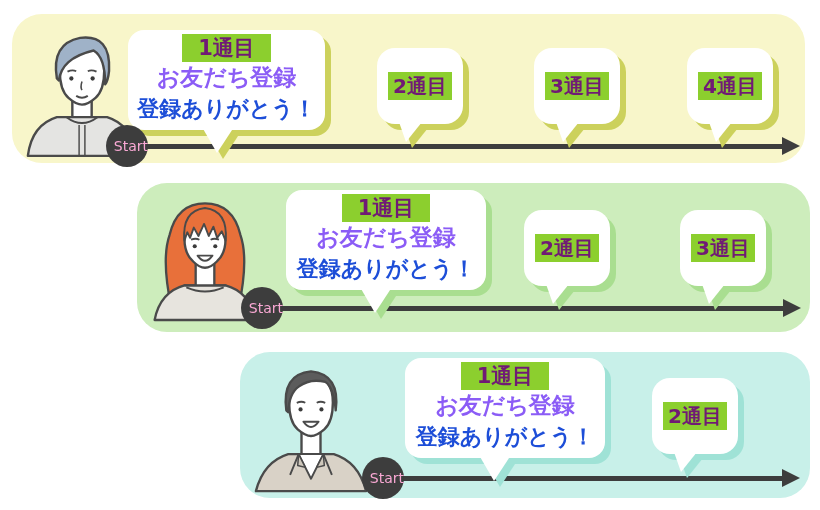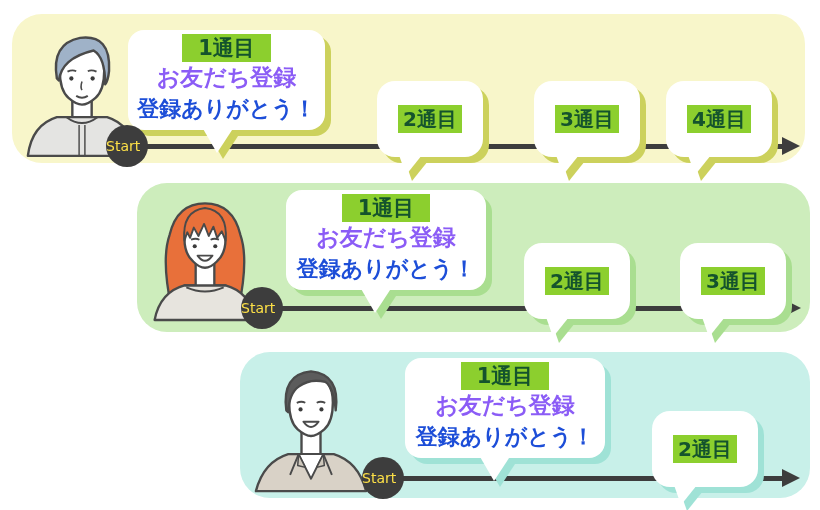--- a/index.html
+++ b/index.html
@@ -16,35 +16,35 @@
   
   .avatar{position:absolute;}
 
   
   .bubble-wrap{position:absolute;filter:drop-shadow(6px 6px 0 var(--shadow));}
   .main-bubble{position:relative;width:200px;height:100px;background:#fff;border-radius:16px;
                display:flex;flex-direction:column;align-items:center;padding-top:4px;box-sizing:border-box;}
   .main-tail{position:absolute;left:74px;top:97px;width:0;height:0;
              border-left:15px solid transparent;border-right:17px solid transparent;
              border-top:26px solid #fff;}
-  .badge{display:inline-block;background:#8ccf2e;color:#14532d;font-weight:bold;font-size:21px;
+  .badge{display:inline-block;background:#8ccf2e;color:#701a75;font-weight:bold;font-size:21px;
          line-height:28px;padding:0 16px;white-space:nowrap;}
   .line1{color:#8b5cf6;font-weight:bold;font-size:23px;line-height:31px;white-space:nowrap;}
   .line2{color:#1d4ed8;font-weight:bold;font-size:22px;line-height:31px;white-space:nowrap;}
 
-  .mini{position:relative;width:106px;height:76px;background:#fff;border-radius:18px;
-        display:flex;align-items:center;justify-content:center;margin-top:33px;}
+  .mini{position:relative;width:86px;height:76px;background:#fff;border-radius:18px;
+        display:flex;align-items:center;justify-content:center;}
   .mini .badge{font-size:20px;line-height:28px;padding:0 5px;}
   .mini-tail{position:absolute;left:22px;top:74px;width:0;height:0;
              border-left:7px solid transparent;border-right:16px solid transparent;
              border-top:20px solid #fff;}
 
   
   .start-circle{position:absolute;width:42px;height:42px;border-radius:50%;background:#3d3d3d;
-                color:#fde047;font-size:14px;display:flex;align-items:center;justify-content:flex-start;z-index:3;}
+                color:#f9a8d4;font-size:14px;display:flex;align-items:center;justify-content:flex-end;z-index:3;}
   .tl-line{position:absolute;height:5px;background:#3d3d3d;z-index:1;}
   .tl-arrow{position:absolute;width:0;height:0;z-index:1;
             border-top:9px solid transparent;border-bottom:9px solid transparent;
             border-left:18px solid #3d3d3d;}
   .bubble-wrap{z-index:2;}
 </style>
 </head>
 <body>
 
 <div class="canvas">
@@ -86,21 +86,21 @@
           <span class="badge">2通目</span>
         <div class="mini-tail"></div>
         </div>
     </div>
     <div class="bubble-wrap" style="left:522px;top:34px;">
       <div class="mini">
           <span class="badge">3通目</span>
         <div class="mini-tail"></div>
         </div>
     </div>
-    <div class="bubble-wrap" style="left:654px;top:34px;">
+    <div class="bubble-wrap" style="left:675px;top:34px;">
       <div class="mini">
           <span class="badge">4通目</span>
         <div class="mini-tail"></div>
         </div>
     </div>
   </section>
 
   <section class="panel row2">
 
     <svg class="avatar" style="left:12px;top:8px;" width="112" height="132" viewBox="0 0 120 135">

